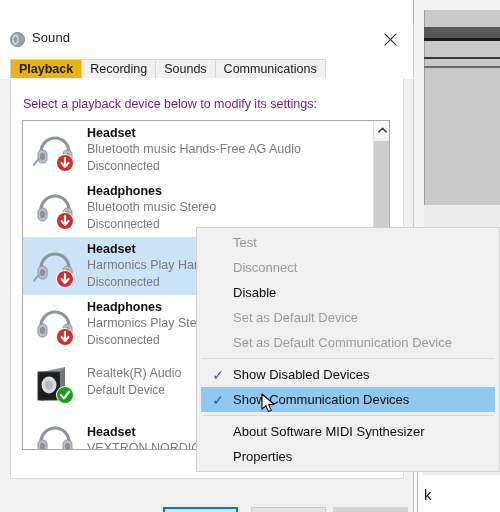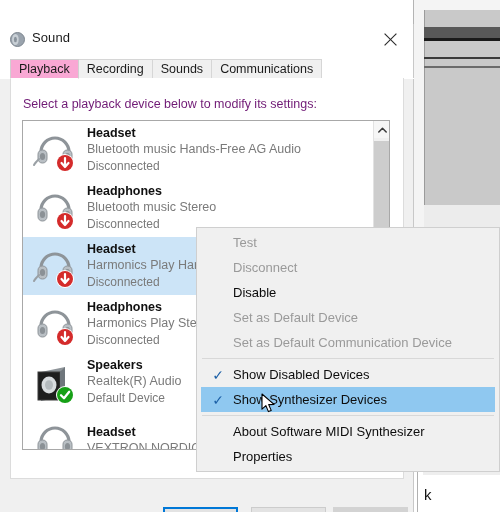--- a/index.html
+++ b/index.html
@@ -175,24 +175,24 @@
     color: #1b1b1b;
     background: #f0f0f0;
     border: 1px solid #d6d6d6;
     border-bottom: none;
     margin-right: -1px;
     box-sizing: border-box;
     white-space: nowrap;
     cursor: default;
   }
   .tab.active {
-    background: #f9a8d4;
+    background: #eab308;
     border: 1px solid #d0d0d0;
     border-bottom: 1px solid #ffffff;
-    font-weight: normal;
+    font-weight: bold;
     position: relative;
     z-index: 2;
   }
   #tab-underline {
     position: absolute;
     left: 0;
     top: 54px;
     width: 414px;
     height: 1px;
     background: #ffffff;
@@ -576,21 +576,20 @@
               <rect x="7" y="14" width="22" height="28" fill="none" stroke="#3a3a3a" stroke-width="1"></rect>
               <polygon points="29,14 34,9 34,38 29,42" fill="#6f767c"></polygon>
               <ellipse cx="18" cy="27" rx="7.5" ry="8.5" fill="#d8dcdf"></ellipse>
               <ellipse cx="18" cy="27" rx="4" ry="4.8" fill="#b4babe"></ellipse>
               <circle cx="34" cy="37" r="9" fill="#ffffff"></circle>
               <circle cx="34" cy="37" r="8" fill="#16a016"></circle>
               <path d="M30 37.2 L33 40.2 L38.2 33.8" fill="none" stroke="#ffffff" stroke-width="2.3" stroke-linecap="round" stroke-linejoin="round"></path>
             </svg>
           </div>
           <div class="device-text">
-            <div class="dev-name">Speakers</div>
             <div class="dev-desc">Realtek(R) Audio</div>
             <div class="dev-status">Default Device</div>
           </div>
         </div>
 
         <div class="device-row">
           <div class="device-icon">
             <svg width="48" height="48" viewBox="0 0 48 48">
               <path d="M10 26 A14 14 0 0 1 38 26" fill="none" stroke="#8e9499" stroke-width="3.2" stroke-linecap="round"></path>
               <rect x="7" y="24" width="9" height="13" rx="4.2" fill="#b9bfc4" stroke="#8e9499" stroke-width="1"></rect>
@@ -645,21 +644,21 @@
   <div class="menu-item disabled">Set as Default Communication Device</div>
 
   <div class="menu-sep"></div>
 
   <div class="menu-item">
     <span class="menu-check">✓</span>
     <span>Show Disabled Devices</span>
   </div>
   <div class="menu-item highlight">
     <span class="menu-check">✓</span>
-    <span>Show Synthesizer Devices</span>
+    <span>Show Communication Devices</span>
   </div>
 
   <div class="menu-sep"></div>
 
   <div class="menu-item">About Software MIDI Synthesizer</div>
   <div class="menu-item">Properties</div>
 </div>
 
 <div id="cursor-arrow">
   <svg width="16" height="22" viewBox="0 0 16 22">

